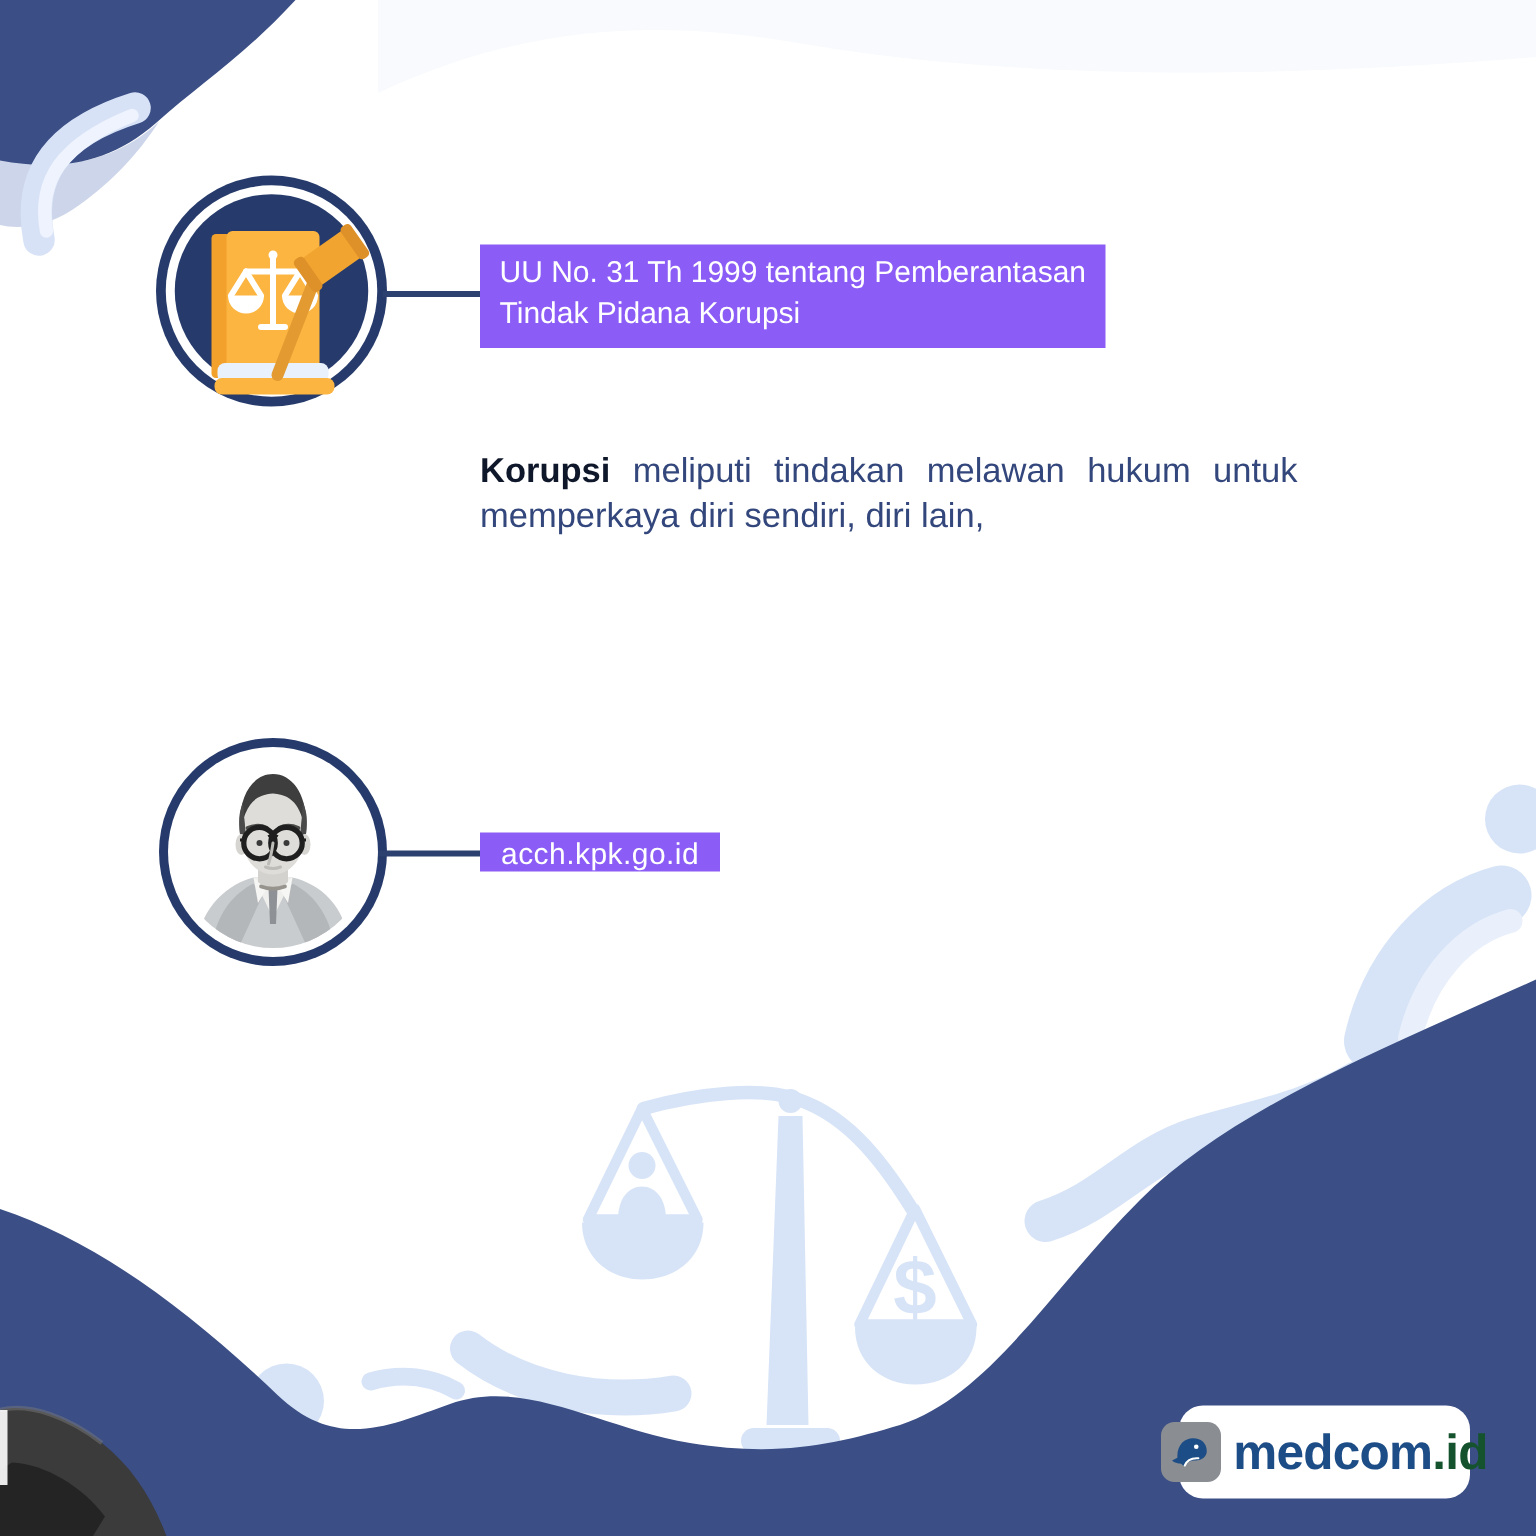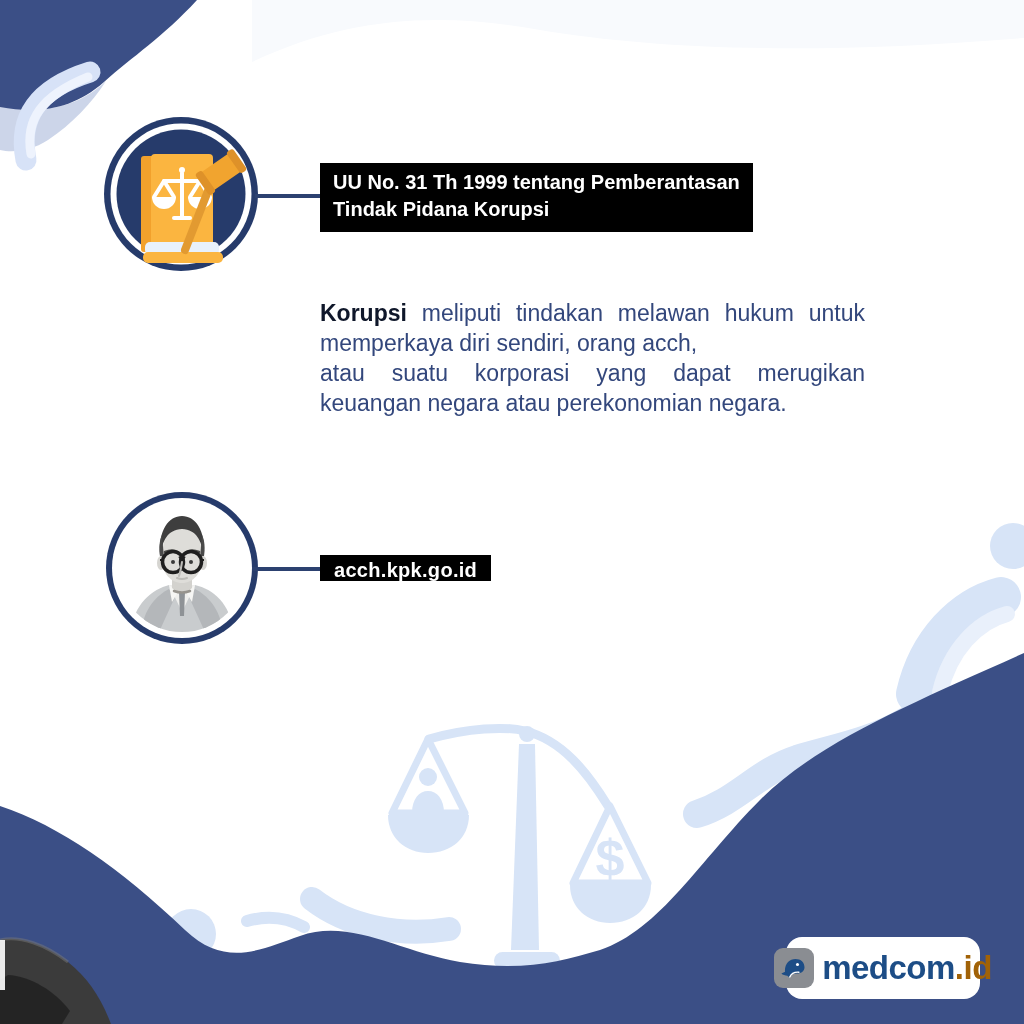--- a/index.html
+++ b/index.html
@@ -4,43 +4,43 @@
 <style>
   html,body{margin:0;padding:0;background:#e8e8e8;}
   #canvas{
     position:relative;width:1024px;height:1024px;margin:0 auto;
     background:#ffffff;overflow:hidden;
     font-family:"Liberation Sans",sans-serif;
   }
   #bg-decor{position:absolute;left:0;top:0;width:1024px;height:1024px;}
   .abs{position:absolute;}
   .banner{
-    display:inline-block;background:#000000;color:#ffffff;
-    font-weight:700;white-space:pre-line;
+    display:inline-block;background:#8b5cf6;color:#ffffff;
+    font-weight:400;white-space:pre-line;
   }
   .banner-a{left:320px;top:163px;font-size:20px;line-height:27px;padding:6px 13px 9px 13px;}
   .banner-b{left:320px;top:555px;font-size:20px;line-height:21px;padding:5px 14px 0 14px;letter-spacing:.3px;}
   .connector{position:absolute;height:4px;background:#2C4170;}
   .body-text{
     position:absolute;color:#33477C;font-size:23px;line-height:30px;
     text-align:justify;
   }
   .body-text b{font-weight:700;color:#0f172a;}
   #para-law{left:320px;top:275px;width:545px;}
   #para-hatta{left:320px;top:624px;width:560px;line-height:31px;}
   #medcom-logo{
     left:786px;top:937px;width:194px;height:62px;background:#ffffff;
     border-radius:16px;display:flex;align-items:center;justify-content:center;
   }
   .logo-eagle-box{
     width:40px;height:40px;background:#8A8D92;border-radius:9px;
     display:flex;align-items:center;justify-content:center;margin-right:8px;flex:0 0 auto;
   }
   .logo-word{font-size:33px;font-weight:700;color:#1D4D86;letter-spacing:-0.5px;line-height:40px;}
-  .logo-tld{font-size:33px;font-weight:700;color:#a16207;letter-spacing:-0.5px;line-height:40px;}
+  .logo-tld{font-size:33px;font-weight:700;color:#14532d;letter-spacing:-0.5px;line-height:40px;}
 </style>
 </head>
 <body>
 
 <div id="canvas">
 
   <svg id="bg-decor" viewBox="0 0 1024 1024" xmlns="http://www.w3.org/2000/svg">
 
     <path d="M252,62 C350,16 440,12 540,30 C660,50 820,55 1024,38 L1024,0 L252,0 Z" fill="#F8FAFD"></path>
 
@@ -172,21 +172,21 @@
     </g>
   </svg>
 
   <div class="connector" style="left:255px;top:194px;width:70px;"></div>
   <div class="connector" style="left:252px;top:567px;width:73px;"></div>
 
   <div class="abs banner banner-a">UU No. 31 Th 1999 tentang Pemberantasan
 Tindak Pidana Korupsi</div>
   <div class="abs banner banner-b">acch.kpk.go.id</div>
 
-  <p id="para-law" class="body-text"><b>Korupsi</b><span> meliputi tindakan melawan hukum untuk memperkaya diri sendiri, orang acch,</span><br><span>atau suatu korporasi yang dapat merugikan keuangan negara atau perekonomian negara.</span></p>
+  <p id="para-law" class="body-text"><b>Korupsi</b><span> meliputi tindakan melawan hukum untuk memperkaya diri sendiri, diri lain,</span><br></p>
 
   <div id="medcom-logo" class="abs">
     <div class="logo-eagle-box">
       <svg width="28" height="28" viewBox="0 0 40 40" xmlns="http://www.w3.org/2000/svg">
         <path d="M7,24 C7,13 14,7 22,7 C30,7 35,12 35,19 C35,24 31,28 24,28 C18,28 16,30 14,34 C10,31 7,28 7,24 Z" fill="#1D4D86"></path>
         <path d="M8,25 L2,28 C4,30 7,31 11,31 Z" fill="#1D4D86"></path>
         <circle cx="25" cy="15" r="2.2" fill="#ffffff"></circle>
         <path d="M14,33 C16,28 20,25.5 27,26" fill="none" stroke="#ffffff" stroke-width="2" stroke-linecap="round"></path>
       </svg>
     </div>

